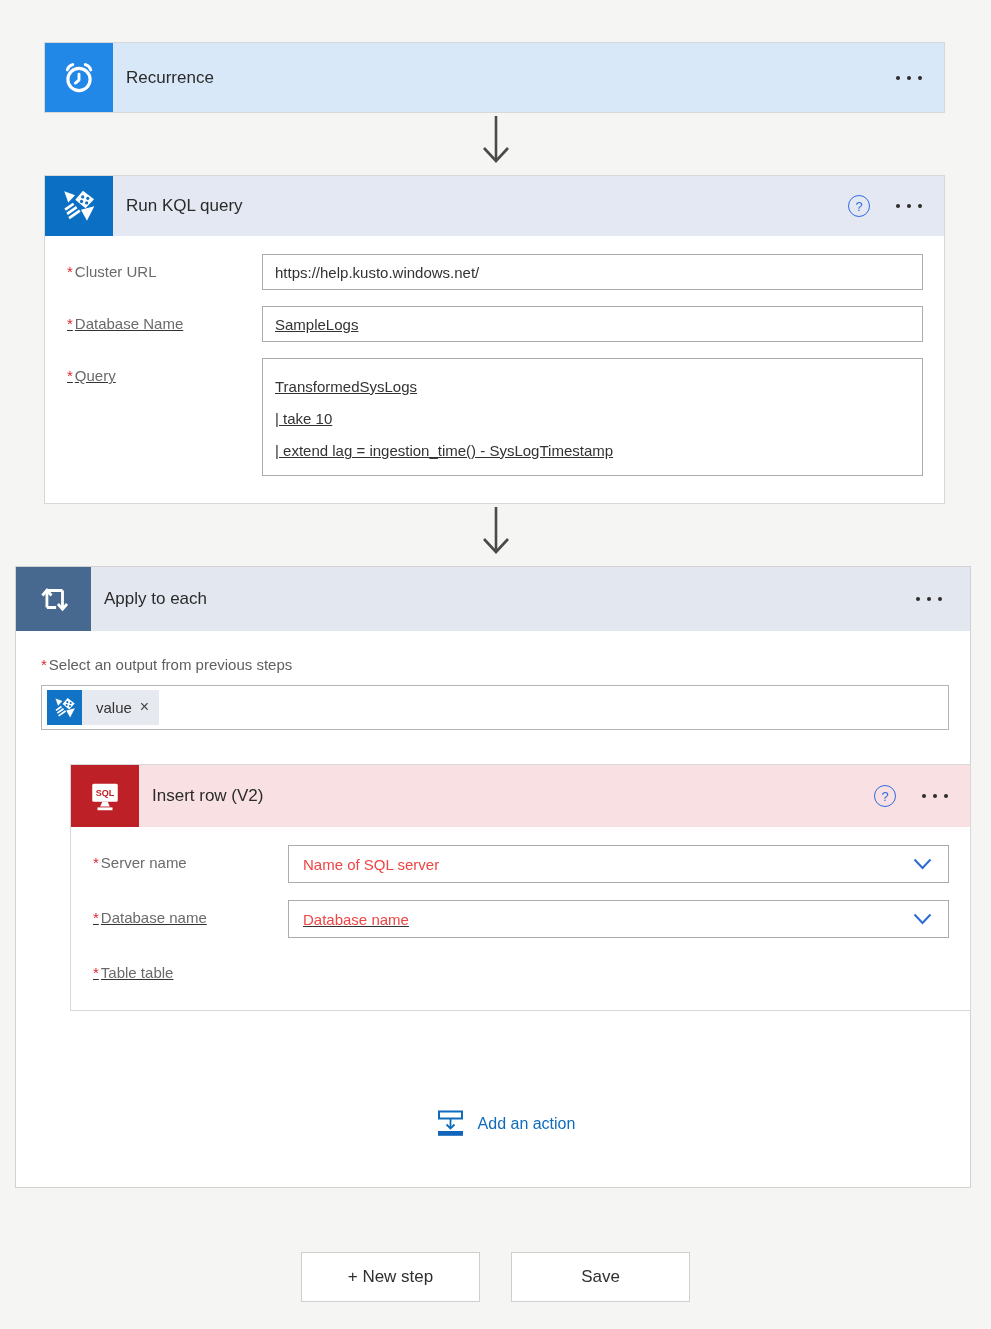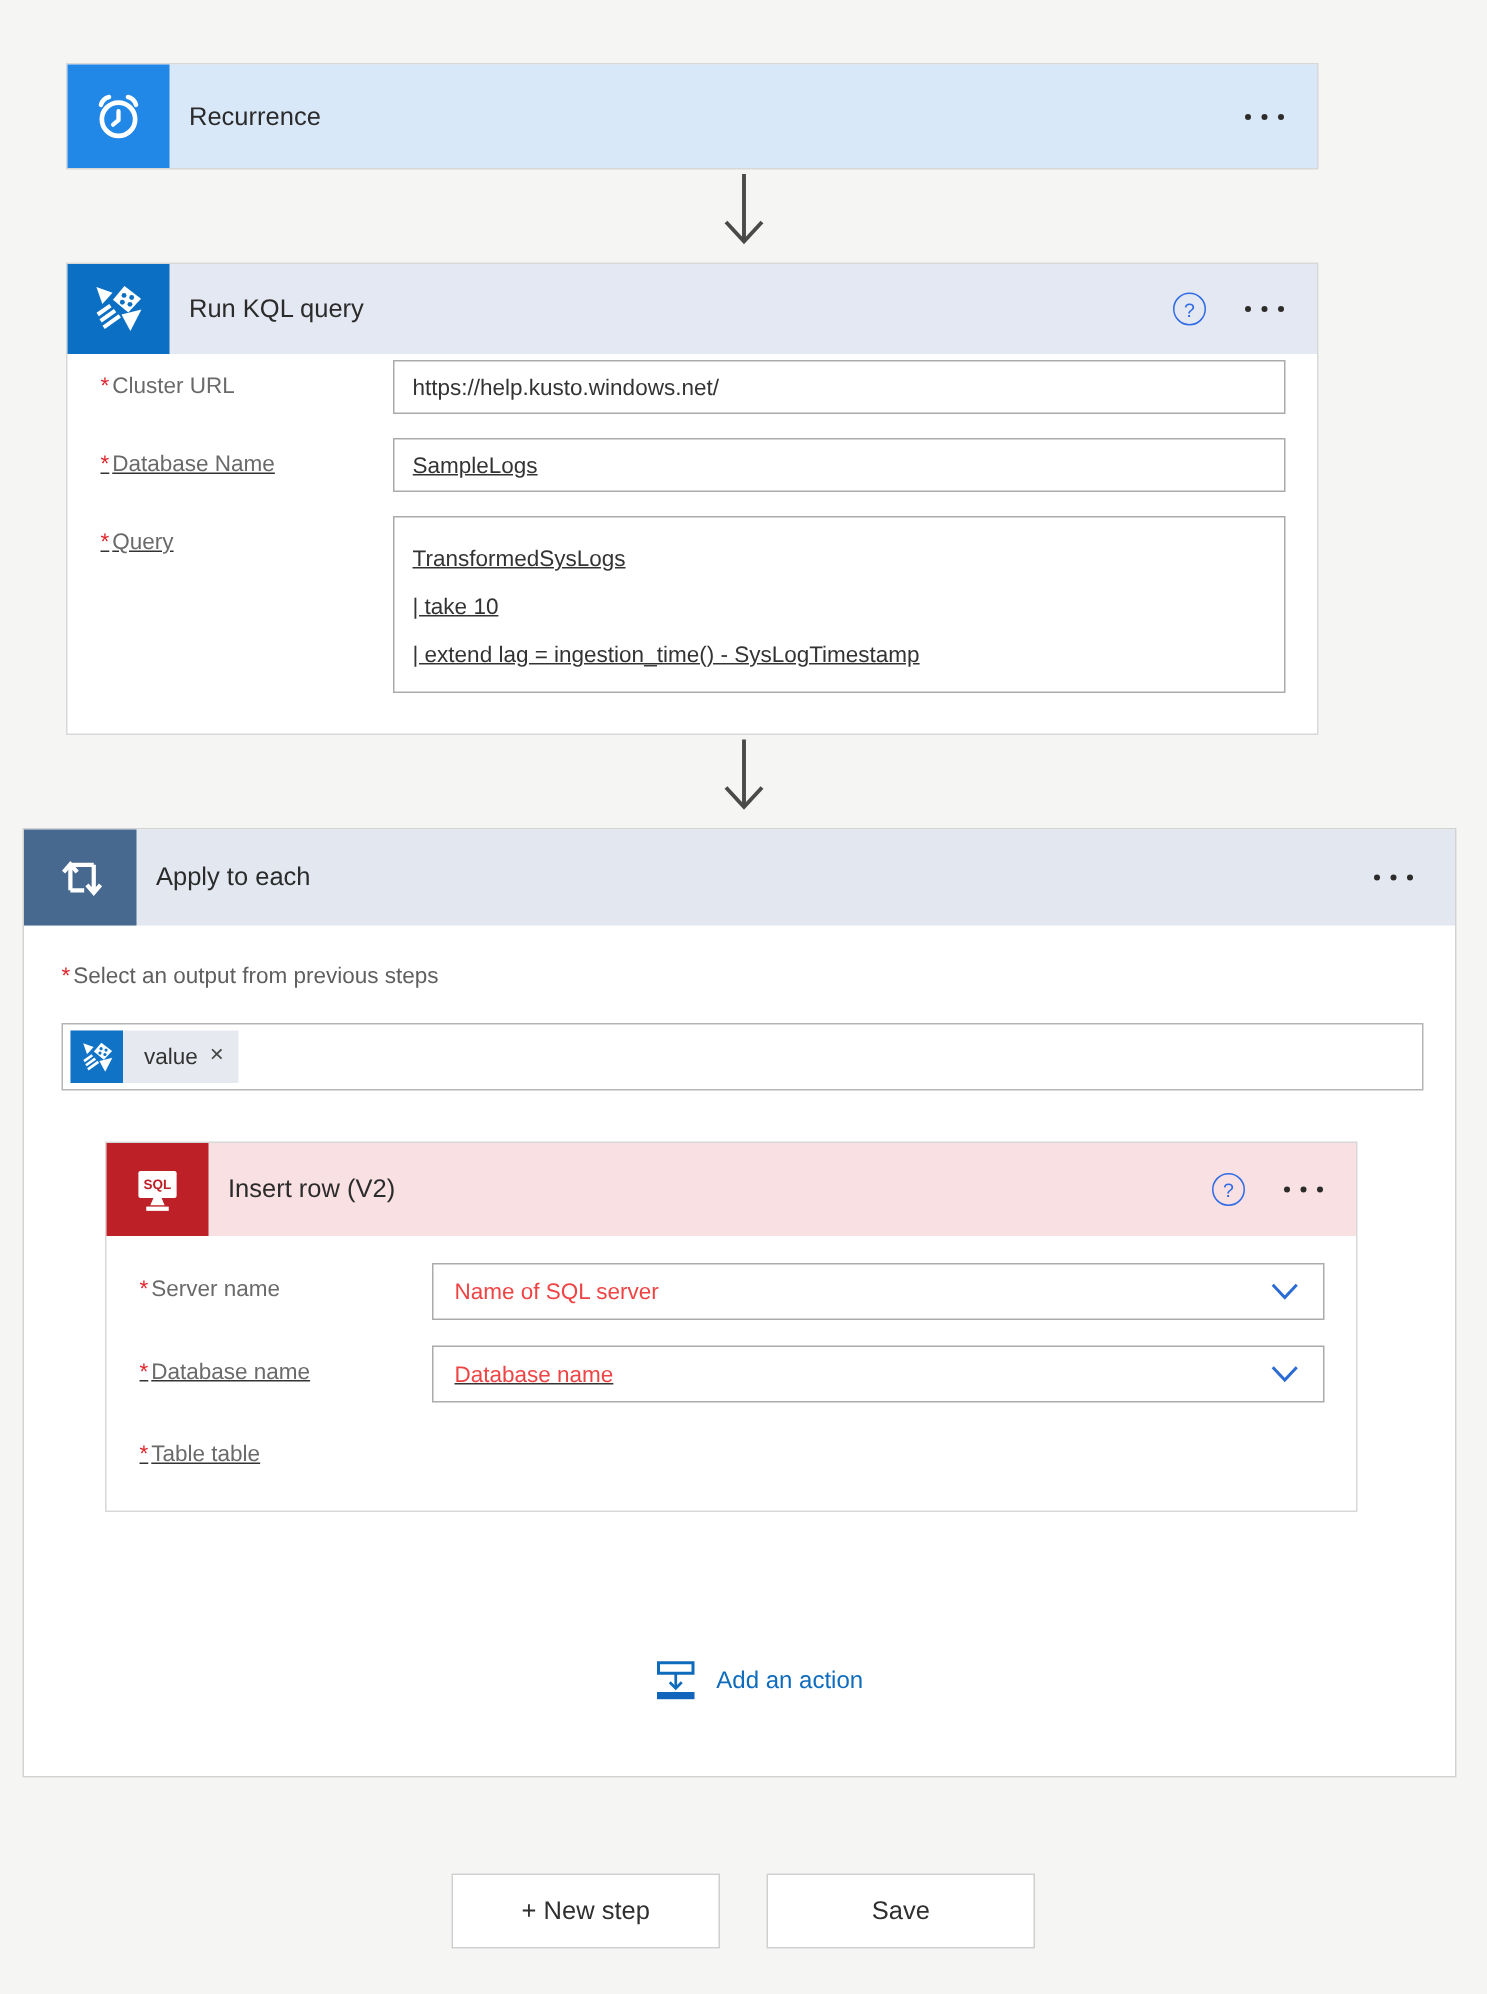--- a/index.html
+++ b/index.html
@@ -5,21 +5,21 @@
   * { box-sizing: border-box; margin: 0; padding: 0; }
   html,body { width: 991px; height: 1329px; }
   body {
     background: #f5f5f4;
     font-family: "Liberation Sans", sans-serif;
     color: #333;
     overflow: hidden;
   }
 
   
-  .card { margin-left: 44px; width: 835px; border: 1px solid #d8d8d8; background: #fff; }
+  .card { margin-left: 44px; width: 901px; border: 1px solid #d8d8d8; background: #fff; }
   .card-header { display: flex; align-items: center; }
   .icon-tile { flex: none; display: flex; align-items: center; justify-content: center; align-self: stretch; }
   .card-title { flex: 1; font-size: 17px; color: #2b2b2b; padding-left: 13px; }
   .header-right { display: flex; align-items: center; gap: 24px; padding-right: 20px; }
 
   .help-btn {
     width: 22px; height: 22px; border: 1.6px solid #2f6be4; border-radius: 50%;
     color: #2f6be4; font-size: 13px; line-height: 19px; text-align: center; cursor: pointer;
     background: transparent;
   }
@@ -33,21 +33,21 @@
   .kql-tile       { width: 68px; background: #0b70c4; }
   .apply-header   { height: 64px; background: #e2e7f0; }
   .apply-tile     { width: 75px; background: #47688f; }
   .sql-header     { height: 62px; background: #f8e0e3; }
   .sql-tile       { width: 68px; background: #bd2026; }
 
   
   .arrow-wrap { height: 62px; display: flex; align-items: center; justify-content: center; }
 
   
-  .card-body { padding: 4px 21px 27px 22px; }
+  .card-body { padding: 18px 21px 27px 22px; }
   .field-row { display: flex; align-items: flex-start; }
   .field-row + .field-row { margin-top: 16px; text-decoration: underline; }
   .field-label { flex: none; width: 195px; padding-top: 9px; font-size: 15px; color: #6a6a6a; }
   .req { color: #e0262c; margin-right: 2px; }
   .text-input {
     flex: 1; height: 36px; border: 1px solid #ababab; background: #fff;
     font-family: "Liberation Sans", sans-serif; font-size: 15px; color: #333; padding: 0 12px;
     outline: none;
   }
   .query-box { flex: 1; border: 1px solid #ababab; background: #fff; padding: 4px 12px 16px; cursor: text; }
@@ -57,21 +57,21 @@
     flex: 1; height: 38px; border: 1px solid #ababab; background: #fff;
     display: flex; align-items: center; justify-content: space-between;
     padding: 0 16px 0 14px; font-size: 15px; color: #ef4444; cursor: pointer;
   }
 
   
   .apply-container { margin: 0 0 0 15px; width: 956px; border: 1px solid #d2d2d2; background: #fff; }
   .apply-body { padding: 25px 0 50px 25px; }
   .select-label { font-size: 15px; color: #5f5f5f; margin-left: 0; }
   .token-field {
-    margin-top: 23px; width: 908px; height: 45px; border: 1px solid #b5b5b5;
+    margin-top: 12px; width: 908px; height: 45px; border: 1px solid #b5b5b5;
     display: flex; align-items: center; padding: 0 5px; background: #fff; cursor: text;
   }
   .token-chip { display: flex; align-items: center; background: #e6e9ef; height: 35px; cursor: pointer; }
   .token-icon { width: 35px; height: 35px; background: #1173c6; display: flex; align-items: center; justify-content: center; }
   .token-label { font-size: 15px; color: #333; padding: 0 6px 0 14px; }
   .token-close { font-size: 16px; color: #444; padding: 0 10px 2px 2px; cursor: pointer; background: transparent; border: none; }
 
   .insert-card { margin-top: 34px; margin-left: 29px; }
   .insert-body { padding: 18px 21px 29px 22px; }
   .insert-body .field-row + .field-row { margin-top: 17px; }

